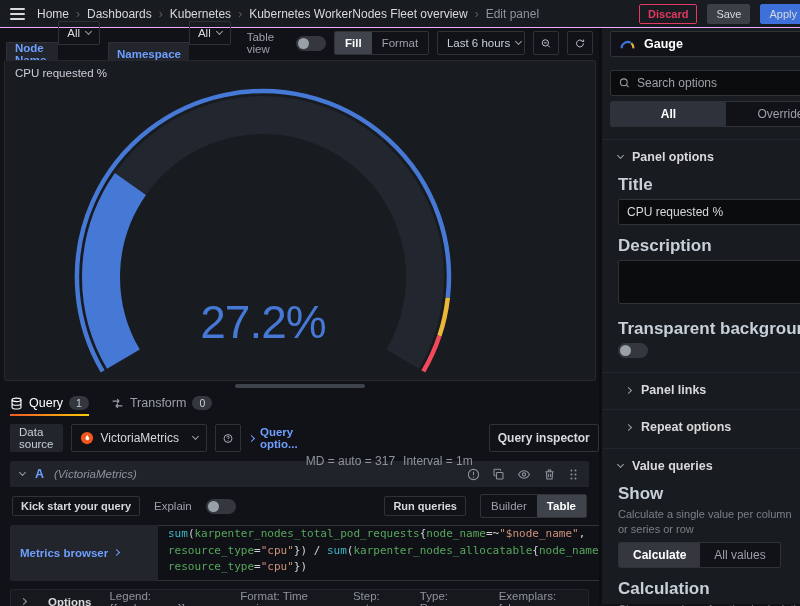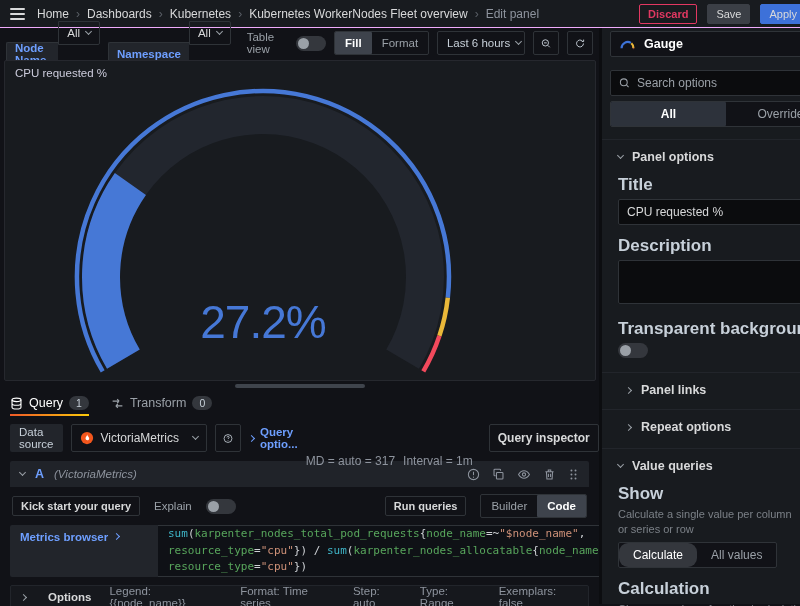--- a/index.html
+++ b/index.html
@@ -94,21 +94,21 @@
   .qcard { margin:8px 10px 0 10px; }
   .qhead { background:#202329; border-radius:2px 2px 0 0; height:26px; display:flex;
     align-items:center; gap:10px; padding:0 10px; }
   .qletter { color:#6e9fff; font-weight:700; font-size:12.5px; }
   .qds { color:#8e949e; font-size:11.5px; font-style:italic; }
   .qicons { display:flex; align-items:center; gap:12px; color:#8e949e; }
   .qicons > * { cursor:pointer; }
   .kickrow { display:flex; align-items:center; gap:14px; margin-top:7px; padding:0 2px; }
   .coderow { display:flex; margin-top:7px; gap:0; }
   .mbrowser { width:148px; flex:none; background:#22252b; border-radius:2px 0 0 2px;
-    padding:6px 10px; font-size:11.5px; color:#6e9fff; font-weight:600; cursor:pointer;
+    padding:22px 10px; font-size:11.5px; color:#6e9fff; font-weight:600; cursor:pointer;
     display:flex; gap:6px; align-items:flex-start; }
   .mbrowser .cv { border-color:#6e9fff; margin-top:3px; }
   .codebox { flex:1; background:#0f1116; border:1px solid #2f3338; border-left:none;
     padding:0 10px; font-family:"DejaVu Sans Mono", monospace; font-size:11px;
     line-height:1.5; white-space:pre; color:#d4d4d4; }
   .tok-fn { color:#3fb6c9; }
   .tok-metric, .tok-lbl { color:#58a65c; }
   .tok-p { color:#cfd2d6; }
   .tok-str { color:#ce9178; }
   .optrow { margin:8px 10px 0 10px; background:#16181d; border:1px solid #22252b;
@@ -147,21 +147,21 @@
   .selectbox { width:208px; height:26px; background:#0b0c0e; border:1px solid #2f3338;
     border-radius:2px; display:flex; align-items:center; padding:0 8px; font-size:12px;
     color:#d8d9da; cursor:pointer; }
   .subrow { border-top:1px solid #22252b; margin:10px 0 0 0; padding:10px 16px 2px 24px;
     display:flex; align-items:center; gap:10px; font-size:12.5px; font-weight:600;
     color:#d8d9da; cursor:pointer; }
   .rseg { display:flex; border:1px solid #2f3338; border-radius:2px; height:26px;
     width:max-content; background:#111217; }
   .rseg > div { padding:0 14px; display:flex; align-items:center; font-size:12px;
     color:#9aa0a7; cursor:pointer; white-space:nowrap; }
-  .rseg > div.sel { background:#34373d; color:#fff; font-weight:400; border-radius:9px; }
+  .rseg > div.sel { background:#34373d; color:#fff; font-weight:700; border-radius:1px; }
 </style>
 </head>
 <body>
 
 <div class="app">
 
   <header class="topnav">
     <div class="burger">
         <span></span>
         <span></span>
@@ -332,21 +332,21 @@
         </div>
 
         <div class="kickrow">
           <button class="btn" style="font-weight:600">Kick start your query</button>
           <span class="lbl-dim">Explain</span>
           <div class="toggle"></div>
           <div class="spacer"></div>
           <button class="btn" style="font-weight:600">Run queries</button>
           <div class="seg">
             <div>Builder</div>
-            <div class="sel">Code</div>
+            <div class="sel">Table</div>
           </div>
         </div>
 
         <div class="coderow">
           <div class="mbrowser">
             <span>Metrics browser</span>
             <span class="cv r sm"></span>
           </div>
           <div class="codebox"><div><span class="tok-fn">sum</span><span class="tok-p">(</span><span class="tok-metric">karpenter_nodes_total_pod_requests</span><span class="tok-p">{</span><span class="tok-lbl">node_name</span><span class="tok-p">=~</span><span class="tok-str">"$node_name"</span><span class="tok-p">,</span></div><div><span class="tok-lbl">resource_type</span><span class="tok-p">=</span><span class="tok-str">"cpu"</span><span class="tok-p">}) / </span><span class="tok-fn">sum</span><span class="tok-p">(</span><span class="tok-metric">karpenter_nodes_allocatable</span><span class="tok-p">{</span><span class="tok-lbl">node_name</span><span class="tok-p">=~</span><span class="tok-str">"$node_name"</span><span class="tok-p">,</span></div><div><span class="tok-lbl">resource_type</span><span class="tok-p">=</span><span class="tok-str">"cpu"</span><span class="tok-p">})</span></div></div>
         </div>

